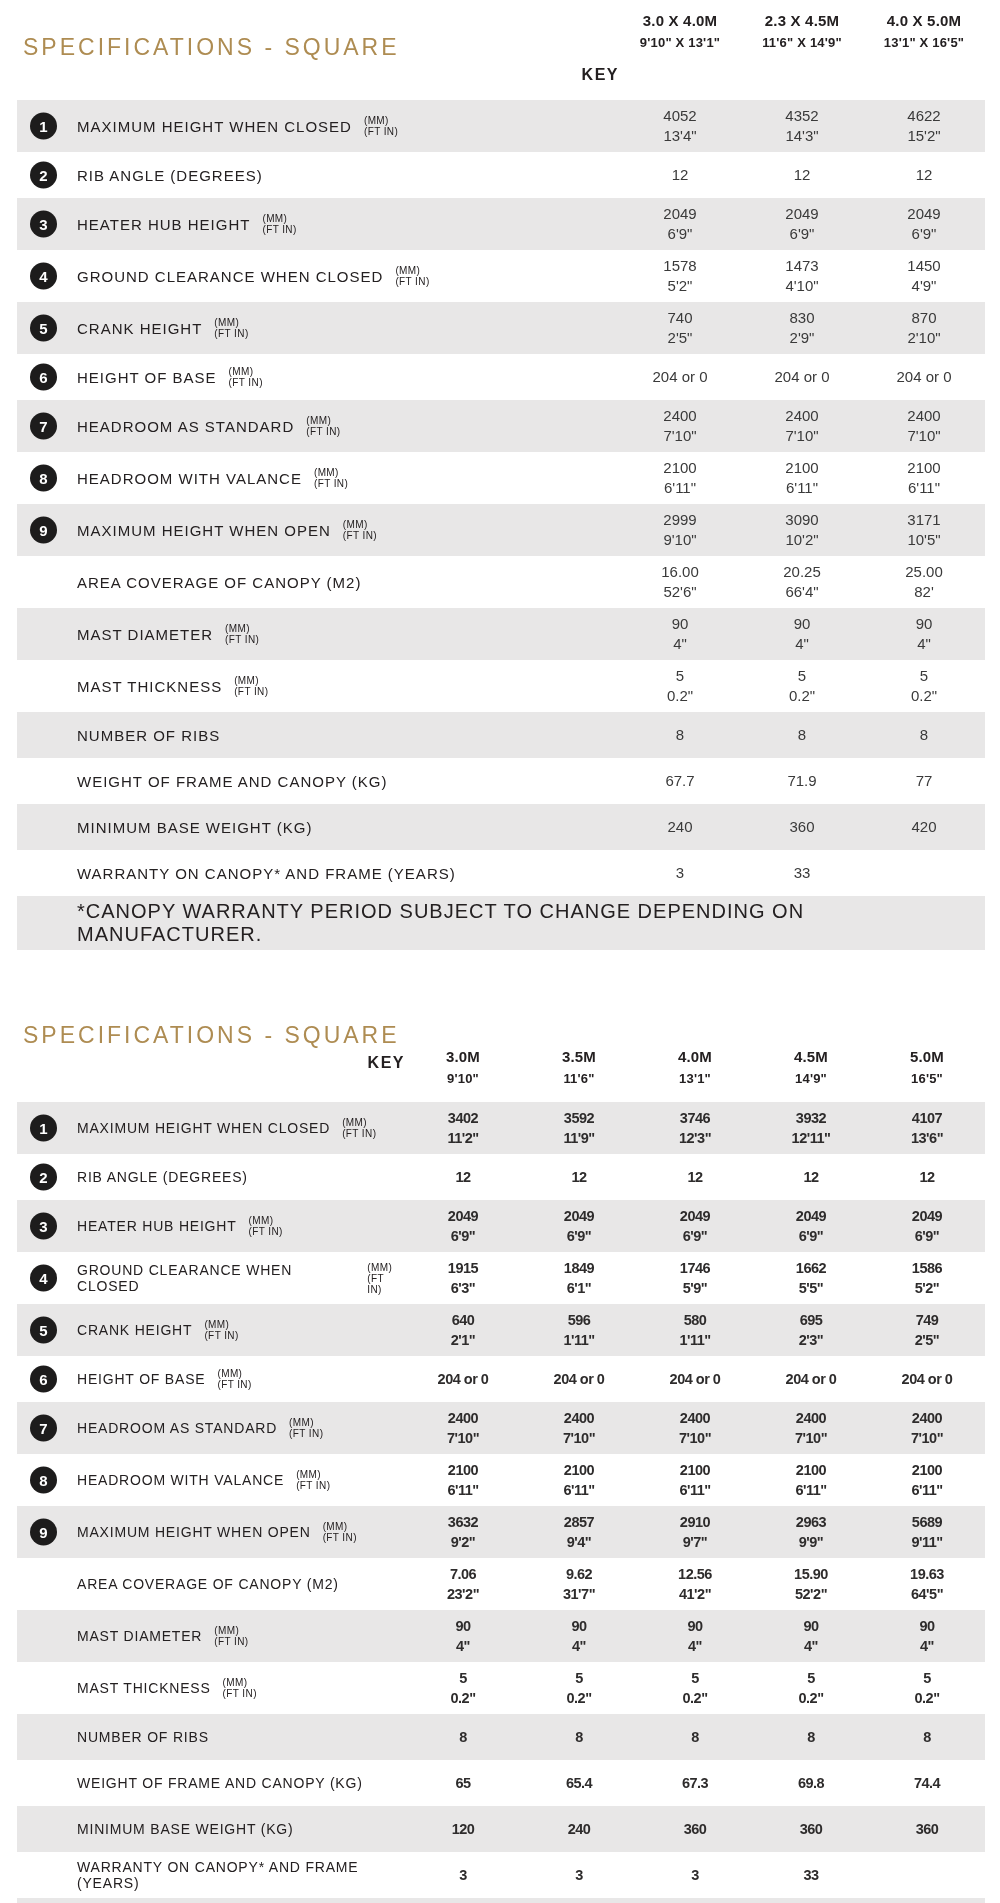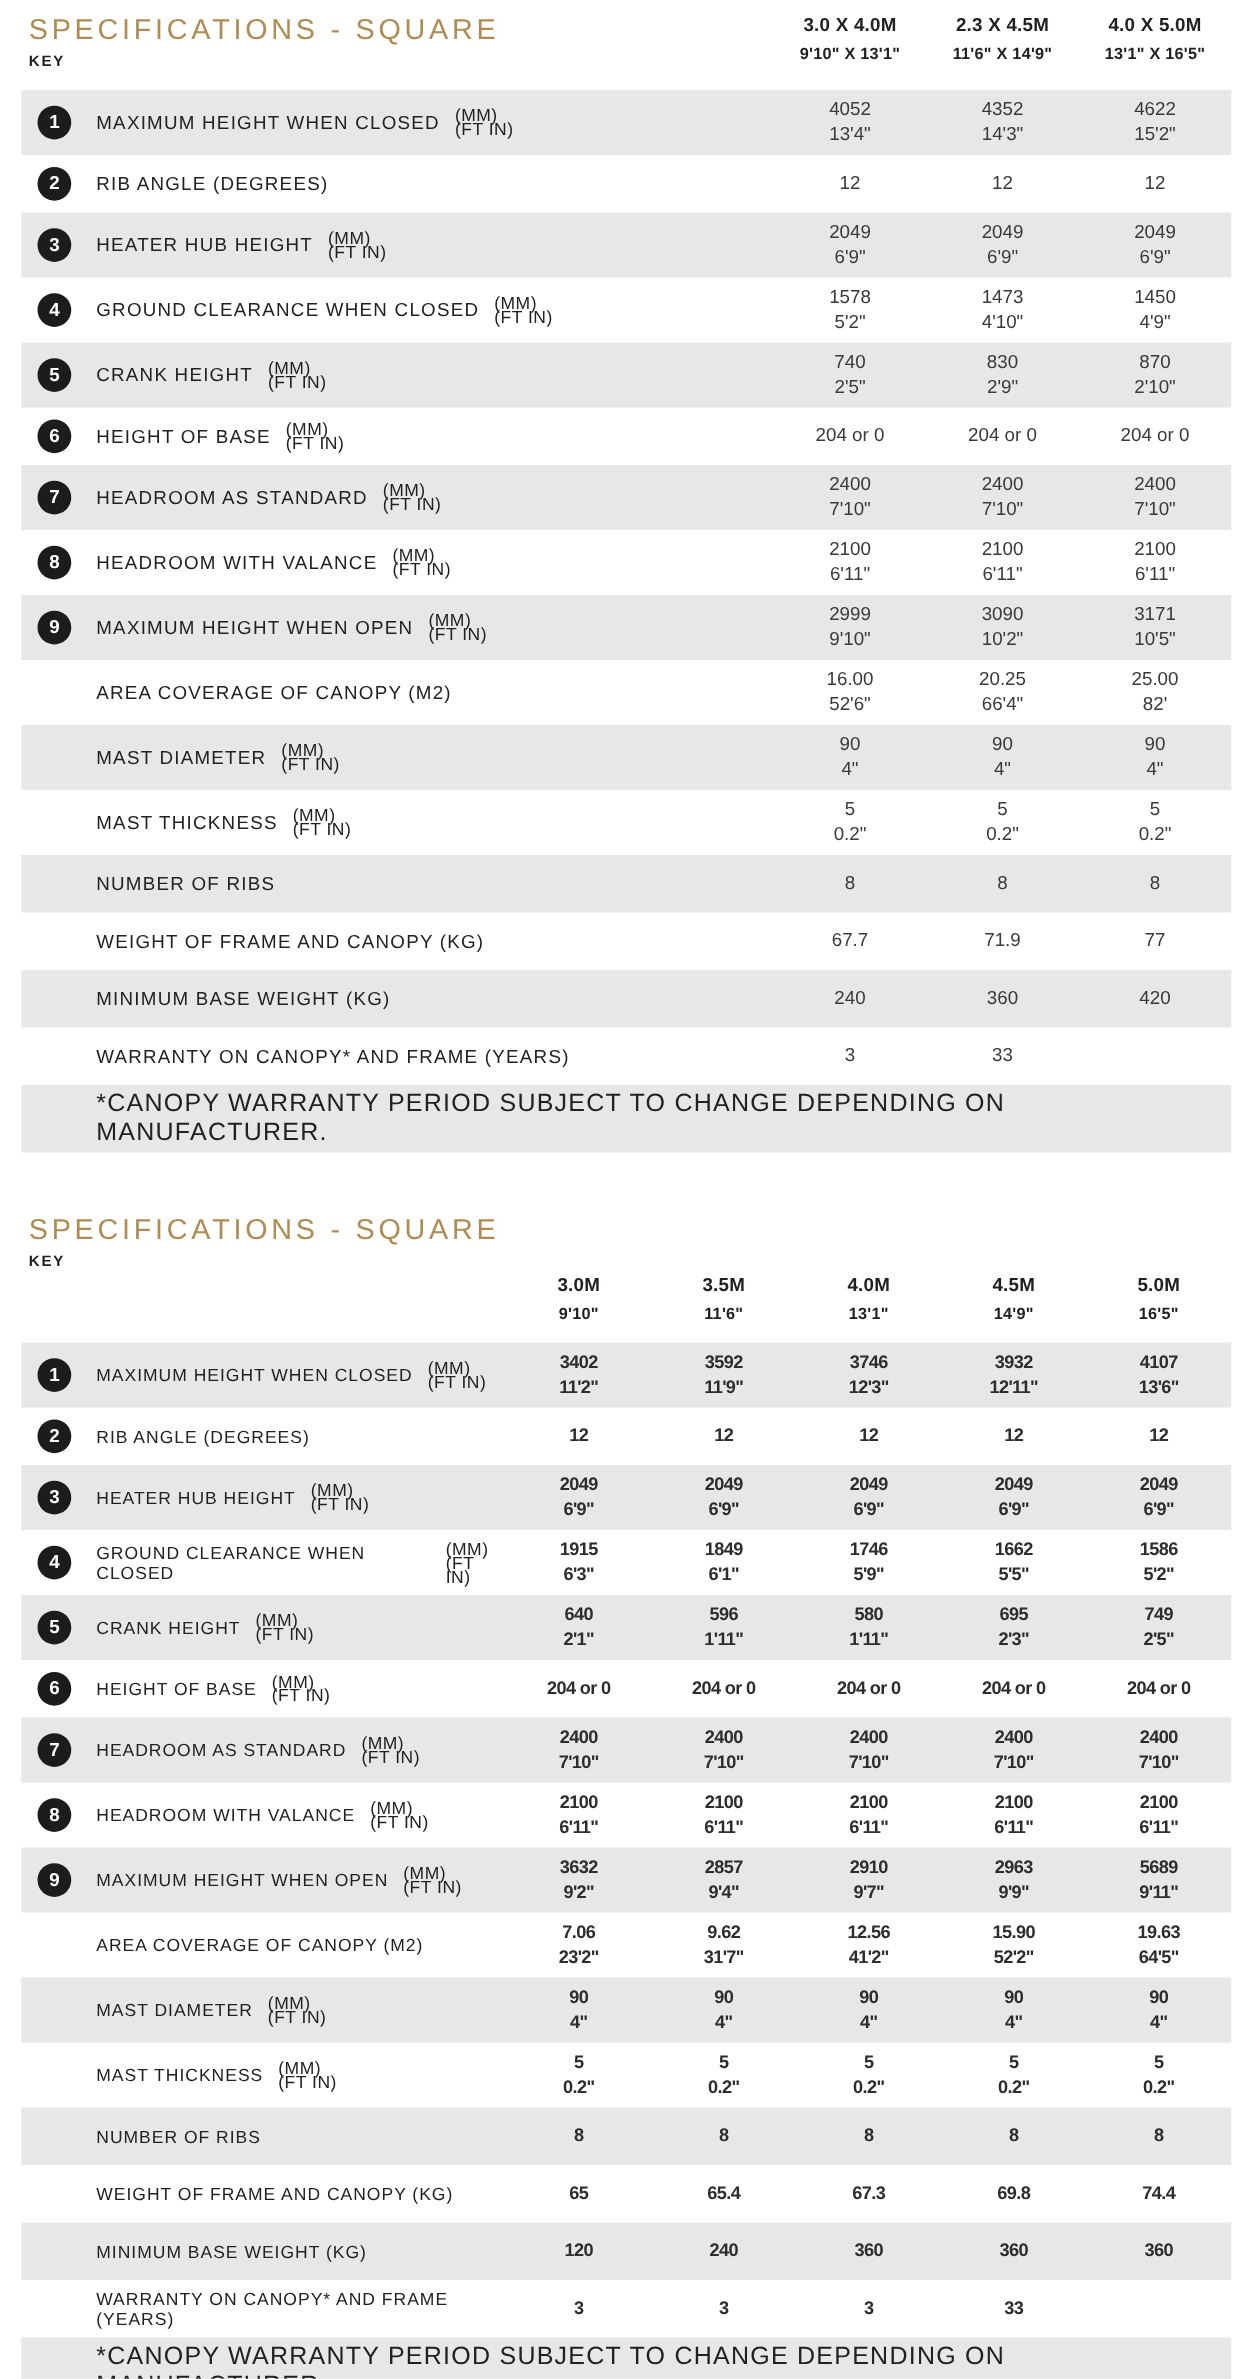--- a/index.html
+++ b/index.html
@@ -8,26 +8,26 @@
     width:1000px; height:1903px; overflow:hidden;
     font-family:"Liberation Sans", sans-serif;
     color:#242021;
   }
   main { padding:10px 15px 0 17px; }
   .sheet { width:968px; }
   .sheet2 { margin-top:48px; }
 
   
   .sheet-head { display:flex; align-items:flex-start; margin-bottom:16px; }
-  .head-left { flex:1; padding-left:6px; }
+  .head-left { flex:1; padding-left:6px;margin-top:24px; }
   .sheet-title {
     font-size:23px; font-weight:400; letter-spacing:3px;
     color:#ae8c52; white-space:nowrap;
   }
-  .key-label { font-size:12px; font-weight:700; letter-spacing:1.5px; margin-top:5px; }
+  .key-label { font-size:16px; font-weight:700; letter-spacing:1.5px; margin-top:5px;text-align:right; }
   .head-cols { display:flex; padding-top:2px; }
   .head-cols .col { text-align:center; }
   .t1 .col, .t1-w { width:122px; }
   .t2 .col, .t2-w { width:116px;margin-top:48px; }
   .col .size { font-size:15px; font-weight:700; letter-spacing:0.2px; }
   .col .imp  { font-size:13px; font-weight:700; margin-top:6px; letter-spacing:0.2px; }
 
   
   .rows { width:100%; }
   .row { display:flex; align-items:center; min-height:46px; }
@@ -38,21 +38,21 @@
   }
   .badge {
     position:absolute; left:13px; top:50%; transform:translateY(-50%);
     width:27px; height:27px; border-radius:50%;
     background:#1d1c1c; color:#ffffff;
     display:flex; align-items:center; justify-content:center;
     font-size:15px; font-weight:700;
   }
   .label-text { font-size:15px; letter-spacing:1px; }
   .sheet2 .label-text { font-size:14px; letter-spacing:0.8px; }
-  .units { font-size:14px; line-height:11px; letter-spacing:0.4px; margin-left:12px; }
+  .units { font-size:10px; line-height:11px; letter-spacing:0.4px; margin-left:12px; }
   .val {
     text-align:center; font-size:15px; line-height:20px;
     color:#3a3a3a; padding:6px 0;
   }
   .sheet1 .val { width:122px; }
   .sheet2 .val { width:116px; font-weight:700; letter-spacing:-0.5px; font-size:14.5px; color:#2e2c2c; }
 
   
   .footnote-row { min-height:54px; display:flex; align-items:center; margin-top:0; }
   .footnote-text { padding-left:60px; font-size:20px; letter-spacing:1px; }

